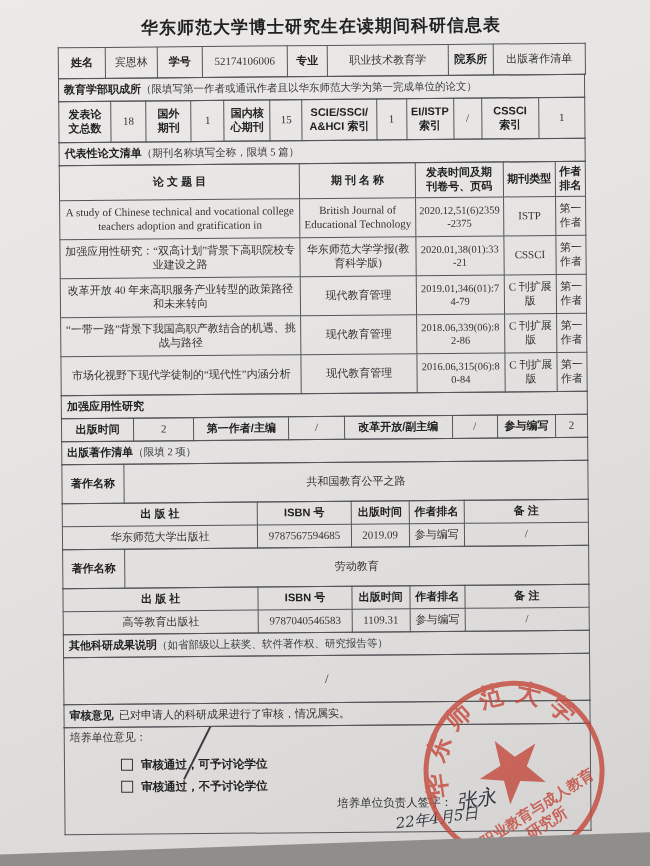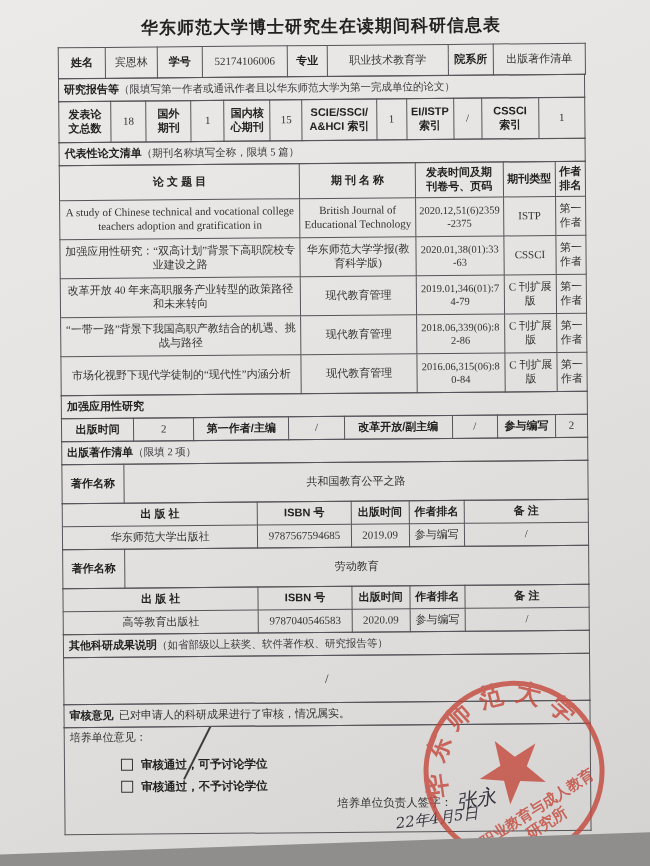--- a/index.html
+++ b/index.html
@@ -69,21 +69,21 @@
         <td class="val">职业技术教育学</td>
         <td class="lbl">院系所</td>
         <td class="val">出版著作清单</td>
       </tr>
     </tbody>
       </table>
 
     <table class="sec">
       <tbody>
           <tr>
-            <td><span class="lbl">研究报告等</span><span class="note">（限填写第一作者或通讯作者且以华东师范大学为第一完成单位的论文）</span></td>
+            <td><span class="lbl">教育学部职成所</span><span class="note">（限填写第一作者或通讯作者且以华东师范大学为第一完成单位的论文）</span></td>
           </tr>
     </tbody>
       </table>
 
     <table>
       <colgroup>
           <col style="width:52px">
           <col style="width:35px">
           <col style="width:45px">
           <col style="width:33px">
@@ -150,21 +150,21 @@
         <td class="val eng">A study of Chinese technical and vocational college teachers adoption and gratification in</td>
         <td class="val eng">British Journal of Educational Technology</td>
         <td class="val num">2020.12,51(6)2359-2375</td>
         <td class="val">ISTP</td>
         <td class="val pre">第一
 作者</td>
       </tr>
       <tr class="h37">
         <td class="val">加强应用性研究：“双高计划”背景下高职院校专业建设之路</td>
         <td class="val">华东师范大学学报(教育科学版)</td>
-        <td class="val num">2020.01,38(01):33-63</td>
+        <td class="val num">2020.01,38(01):33-21</td>
         <td class="val">CSSCI</td>
         <td class="val pre">第一
 作者</td>
       </tr>
       <tr class="h37">
         <td class="val">改革开放 40 年来高职服务产业转型的政策路径和未来转向</td>
         <td class="val">现代教育管理</td>
         <td class="val num">2019.01,346(01):74-79</td>
         <td class="val pre">C 刊扩展
 版</td>
@@ -295,21 +295,21 @@
           <tr class="h22">
         <td class="lbl">出  版  社</td>
         <td class="lbl">ISBN 号</td>
         <td class="lbl">出版时间</td>
         <td class="lbl">作者排名</td>
         <td class="lbl">备  注</td>
       </tr>
       <tr class="h22">
         <td class="val">高等教育出版社</td>
         <td class="val">9787040546583</td>
-        <td class="val">2020.09</td>
+        <td class="val">1109.31</td>
         <td class="val">参与编写</td>
         <td class="val">/</td>
       </tr>
     </tbody>
       </table>
 
     <table class="sec">
       <tbody>
           <tr>
             <td><span class="lbl">其他科研成果说明</span><span class="note">（如省部级以上获奖、软件著作权、研究报告等）</span></td>

